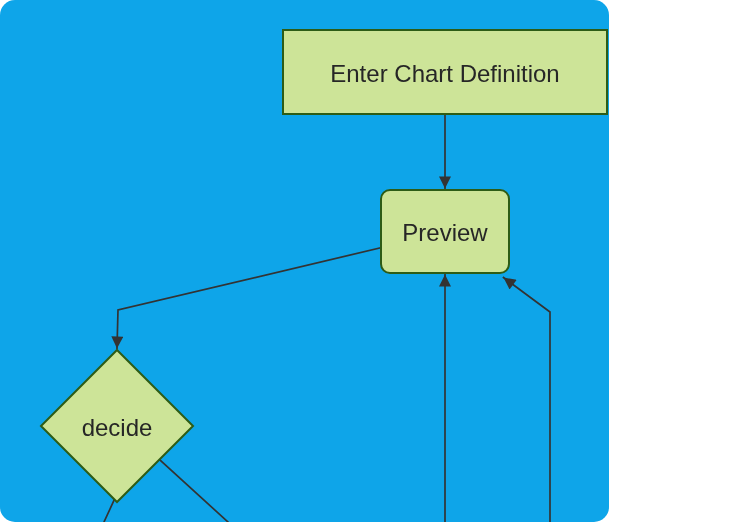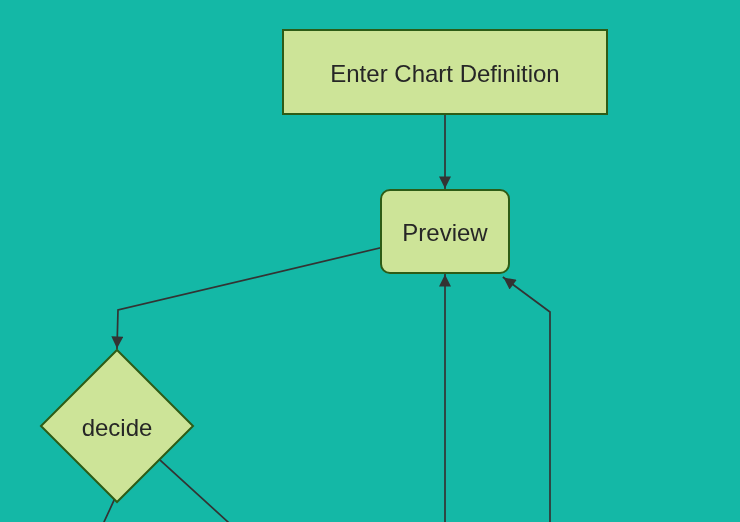--- a/index.html
+++ b/index.html
@@ -2,25 +2,26 @@
 <html><head>
 <meta charset="utf-8">
 <style>
   html, body {
     margin: 0;
     padding: 0;
     background: #ffffff;
   }
   .canvas {
     position: relative;
-    width: 740px;
+    width: 609px;
     height: 522px;
-    background: #14b8a6;
+    background: #0ea5e9;
     overflow: hidden;
     font-family: "Liberation Sans", "DejaVu Sans", sans-serif;
+    border-radius: 15px;
   }
   svg {
     display: block;
   }
   .edge {
     fill: none;
     stroke-width: 1.7px;
     stroke-linecap: square;
   }
   .node-shape {

